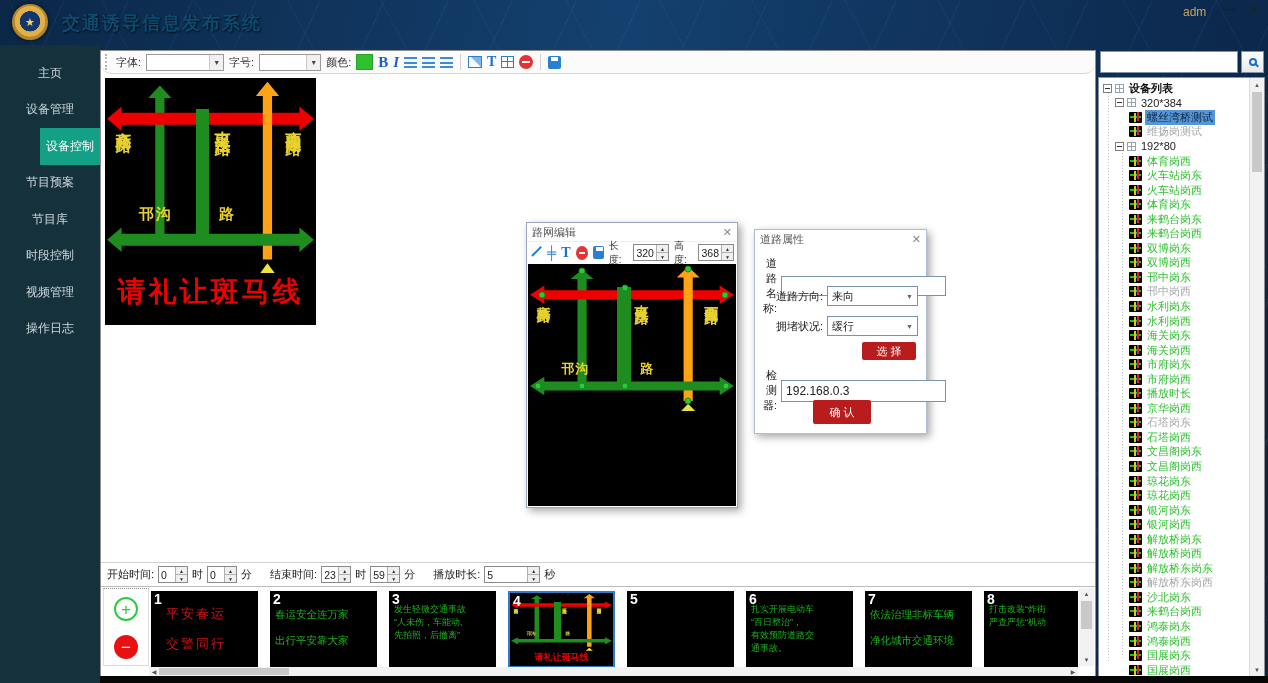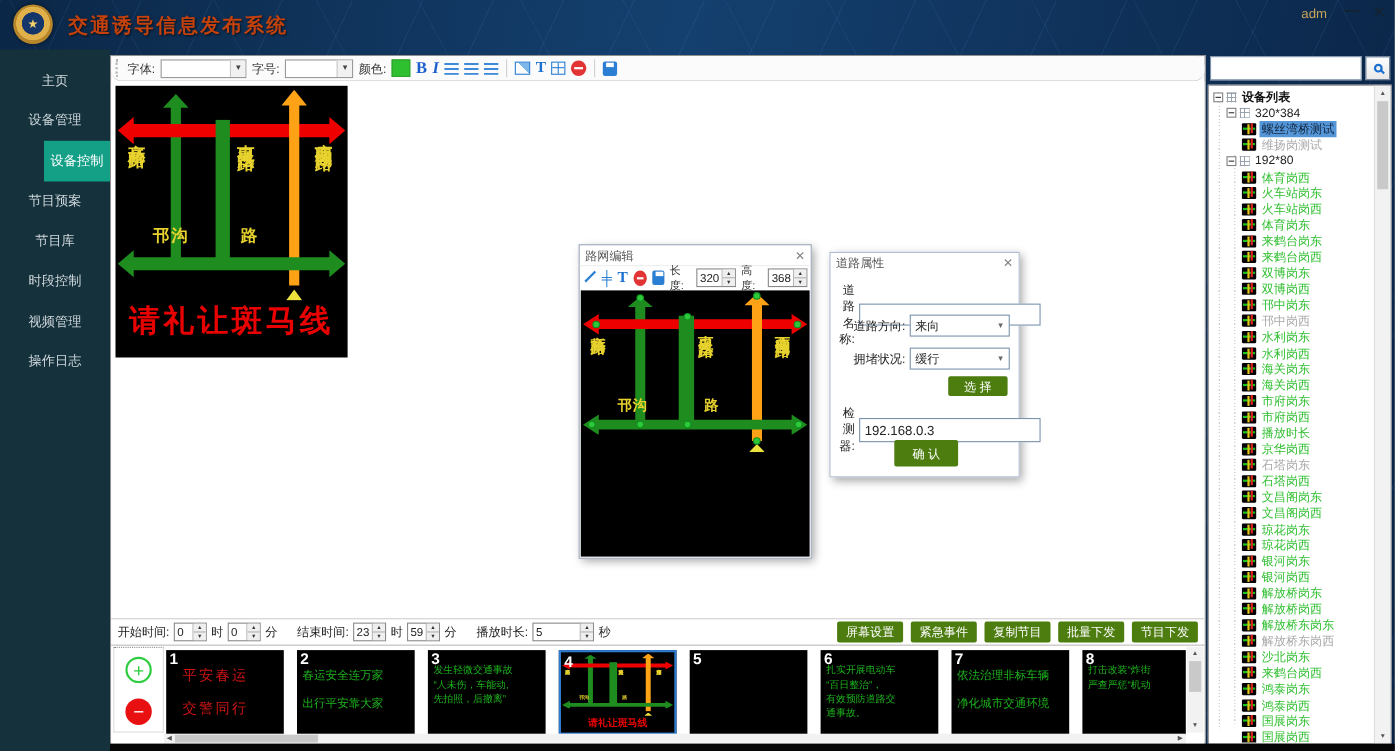--- a/index.html
+++ b/index.html
@@ -11,21 +11,21 @@
       repeating-linear-gradient(115deg, rgba(90,150,230,.10) 0 1px, transparent 1px 58px),
       repeating-linear-gradient(62deg, rgba(90,150,230,.08) 0 1px, transparent 1px 82px),
       linear-gradient(100deg,#0b2747 0%,#14406f 45%,#0a2344 100%);
   }
   
   .header{position:absolute;left:0;top:0;width:1268px;height:45px;}
   .logo{position:absolute;left:12px;top:4px;width:36px;height:36px;border-radius:50%;
     background:radial-gradient(circle at 50% 48%, #14366b 0 38%, #e0b04a 40% 58%, #b8862a 60% 100%);
     box-shadow:0 0 4px rgba(0,0,0,.6);display:flex;align-items:center;justify-content:center;}
   .logo span{color:#f3cf6a;font-size:11px;line-height:1;}
-  .h-title{position:absolute;left:62px;top:11px;color:#c2410c;font-size:18px;font-weight:bold;letter-spacing:2px;text-shadow:1px 1px 2px rgba(0,0,0,.7);}
+  .h-title{position:absolute;left:62px;top:11px;color:#0c4a6e;font-size:18px;font-weight:bold;letter-spacing:2px;text-shadow:1px 1px 2px rgba(0,0,0,.7);}
   .h-user{position:absolute;left:1183px;top:5px;color:#c9a55a;font-size:12px;}
   .win-btn{position:absolute;top:2px;color:#16232e;font-size:14px;font-weight:bold;cursor:pointer;}
   .win-min{left:1222px;top:1px;}
   .win-close{left:1248px;}
   
   .side{position:absolute;left:0;top:45px;width:100px;height:638px;background:#15313c;padding-top:10px;}
   .side-item{height:36.5px;display:flex;align-items:center;justify-content:center;color:#cfd8dc;font-size:12px;cursor:pointer;}
   .side-item.active{background:#13a087;color:#ffffff;margin-left:40px;}
   
   .main{position:absolute;left:100px;top:50px;width:996px;height:626px;background:#ffffff;border:1px solid #8f8f8f;}
@@ -85,21 +85,21 @@
   .spin .ud{width:12px;border-left:1px solid #b0b0b0;display:flex;flex-direction:column;}
   .spin .ud span{flex:1;font-size:5px;line-height:4px;color:#333;background:#efefef;display:flex;align-items:center;justify-content:center;}
   .spin .ud span+span{border-top:1px solid #b0b0b0;}
   
   .dlg-props{position:absolute;left:653px;top:155px;width:173px;height:205px;border:1px solid #b0bdd0;}
   .pr-row{position:absolute;left:8px;right:8px;display:flex;align-items:center;}
   .pr-label{width:60px;font-size:11px;color:#222;text-align:right;margin-right:4px;}
   .pr-input{flex:1;height:20px;border:1px solid #7a93ad;background:#fff;font-size:12px;padding:0 4px;color:#222;font-family:inherit;}
   .pr-select{flex:1;height:20px;border:1px solid #7a93ad;background:#fff;font-size:11px;display:flex;align-items:center;padding:0 4px;position:relative;color:#222;}
   .pr-select .car{margin-left:auto;font-size:7px;color:#666;}
-  .blue-btn{background:#4d7c0f;color:#fff;border:none;border-radius:2px;font-size:11px;font-family:inherit;cursor:pointer;display:flex;align-items:center;justify-content:center;}
+  .blue-btn{background:#b91c1c;color:#fff;border:none;border-radius:2px;font-size:11px;font-family:inherit;cursor:pointer;display:flex;align-items:center;justify-content:center;}
   
   .timebar{position:absolute;left:0;top:511px;right:0;height:24px;border-top:1px solid #cfcfcf;display:flex;align-items:center;gap:4px;padding:0 6px;background:#fff;}
   .tlabel{font-size:11px;color:#222;}
   #actions{margin-left:auto;display:flex;gap:7px;}
   #actions .blue-btn{width:60px;height:19px;}
   
   .strip{position:absolute;left:0;top:535px;right:0;height:91px;border-top:1px solid #bbb;background:#fff;}
   .pm-col{position:absolute;left:2px;top:1px;width:46px;bottom:11px;border:1px solid #ddd;border-top:1px dotted #888;display:flex;flex-direction:column;align-items:center;gap:14px;padding-top:8px;background:#fff;}
   .btn-add{width:24px;height:24px;border:2px solid #2ecc40;border-radius:50%;color:#2ecc40;font-size:17px;line-height:1;display:flex;align-items:center;justify-content:center;background:#fff;cursor:pointer;}
   .btn-del{width:24px;height:24px;border:none;border-radius:50%;color:#fff;font-size:17px;line-height:1;display:flex;align-items:center;justify-content:center;background:#e81010;cursor:pointer;}
@@ -340,27 +340,20 @@
     <span class="tlabel" style="margin-right:14px;">分</span>
     <span class="tlabel">播放时长:</span>
     <div class="spin">
         <span class="sv" style="min-width:42px;">5</span>
         <span class="ud">
           <span>▲</span>
           <span>▼</span>
         </span>
       </div>
     <span class="tlabel">秒</span>
-    <div id="actions">
-        <div class="blue-btn">屏幕设置</div>
-        <div class="blue-btn">紧急事件</div>
-        <div class="blue-btn">复制节目</div>
-        <div class="blue-btn">批量下发</div>
-        <div class="blue-btn">节目下发</div>
-      </div>
   </div>
 
   <div class="strip">
     <div class="pm-col">
       <button class="btn-add">+</button>
       <button class="btn-del">−</button>
     </div>
     <div id="thumbs">
         <div class="thumb">
           <div class="t-num">1</div>

